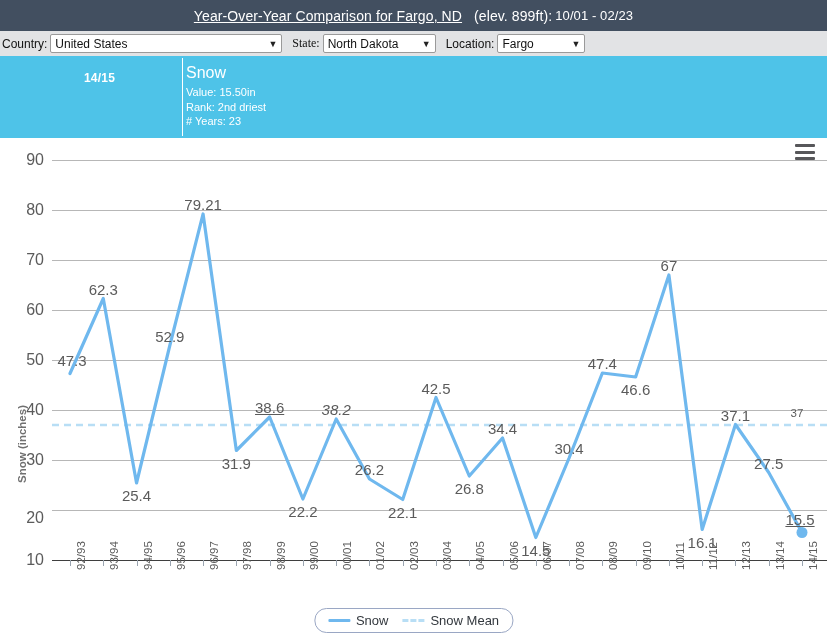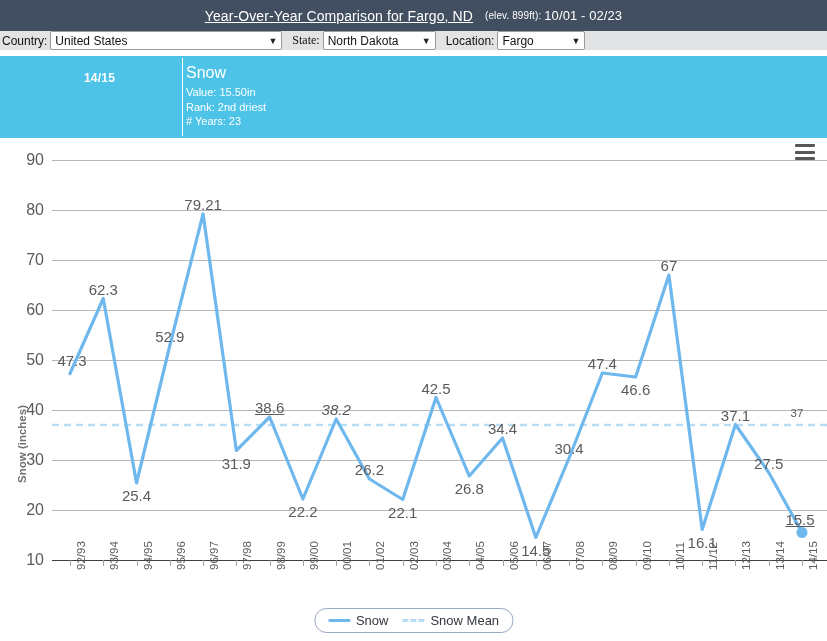--- a/index.html
+++ b/index.html
@@ -14,26 +14,26 @@
   .titlebar{
     height:31px;
     background:#424f60;
     color:#ffffff;
     display:flex;align-items:center;justify-content:center;
     font-size:14px;
     letter-spacing:.1px;
     white-space:nowrap;
   }
   .titlebar .t-main{font-size:14px;text-decoration:underline;}
-  .titlebar .t-elev{font-size:10px;margin-left:12px;}
+  .titlebar .t-elev{font-size:14px;margin-left:12px;}
   .titlebar .t-range{font-size:13px;margin-left:3px;}
 
   
   .controls{
-    height:19px;
+    height:25px;
     background:#e2e3e5;
     display:flex;align-items:center;
     gap:0px;
     font-size:12px;
     color:#1b1b1b;
     padding-left:0px;
     box-sizing:border-box;
   }
   .ctl-label{font-size:12px;margin-left:2px;margin-right:3px;color:#111;}
   .sel{
@@ -241,21 +241,21 @@
       <div class="gridline" style="top: 322px;"></div>
       <div class="gridline" style="top: 272px;"></div>
       <div class="gridline" style="top: 222px;"></div>
       <div class="gridline" style="top: 172px;"></div>
       <div class="gridline" style="top: 122px;"></div>
       <div class="gridline" style="top: 72px;"></div>
       <div class="gridline" style="top: 22px;"></div>
     </div>
   <div id="ytick-layer">
       <div class="ytick" style="top: 422px; left: 0px; width: 44px;">10</div>
-      <div class="ytick" style="top: 372px; left: 0px; width: 44px;">20</div>
+      <div class="ytick" style="top: 380px; left: 0px; width: 44px;">20</div>
       <div class="ytick" style="top: 322px; left: 0px; width: 44px;">30</div>
       <div class="ytick" style="top: 272px; left: 0px; width: 44px;">40</div>
       <div class="ytick" style="top: 222px; left: 0px; width: 44px;">50</div>
       <div class="ytick" style="top: 172px; left: 0px; width: 44px;">60</div>
       <div class="ytick" style="top: 122px; left: 0px; width: 44px;">70</div>
       <div class="ytick" style="top: 72px; left: 0px; width: 44px;">80</div>
       <div class="ytick" style="top: 22px; left: 0px; width: 44px;">90</div>
     </div>
   <div id="xtick-layer">
       <div class="xtick" style="left: 70px;"></div>

